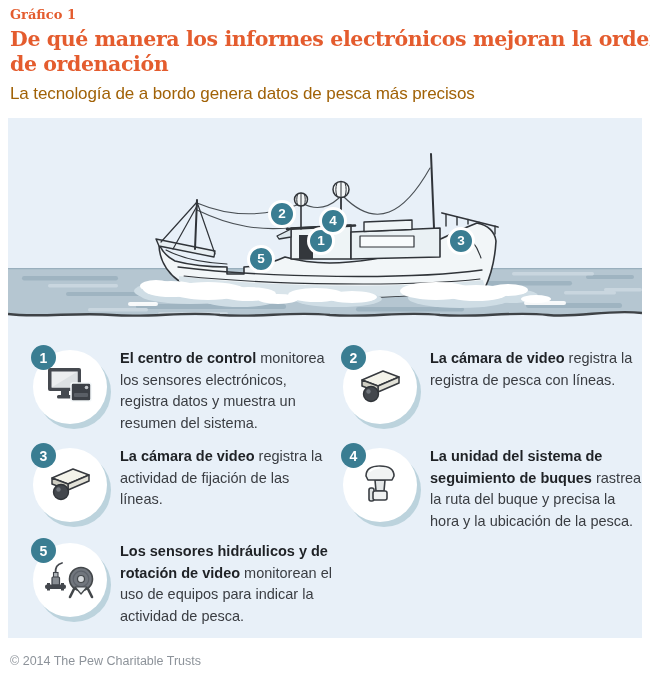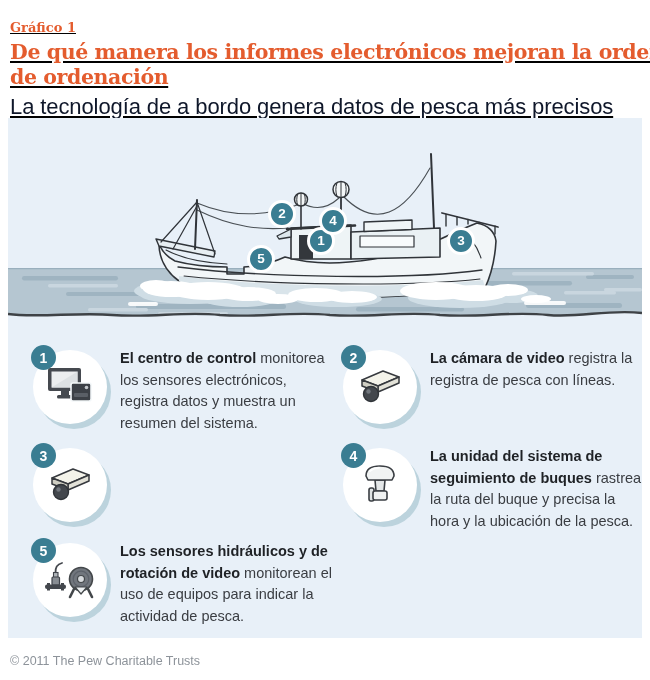--- a/index.html
+++ b/index.html
@@ -1,23 +1,23 @@
 <!DOCTYPE html>
 <html><head>
 <meta charset="utf-8">
 <style>
   html,body{margin:0;padding:0;background:#fff;}
   body{width:650px;height:680px;font-family:"Liberation Sans",sans-serif;-webkit-font-smoothing:antialiased;}
   .page{position:relative;width:650px;height:680px;overflow:hidden;background:#fff;}
 
   
-  .header{padding:20px 10px 0 10px;text-decoration:underline;}
+  .header{padding:7px 10px 0 10px;}
   .eyebrow{font-family:"DejaVu Serif",serif;font-weight:700;font-size:13px;color:#E45C2E;margin:0 0 5px 0;}
   .title-line{font-family:"DejaVu Serif",serif;font-weight:700;font-size:20.5px;line-height:25px;color:#E45C2E;letter-spacing:-0.4px;white-space:nowrap;}
-  .subtitle{margin:7px 0 0 0;font-size:22px;line-height:20px;color:#0f172a;letter-spacing:-0.1px;}
+  .subtitle{margin:7px 0 0 0;font-size:17px;line-height:20px;color:#a16207;letter-spacing:-0.1px;}
 
   
   .panel{position:absolute;left:8px;top:118px;width:634px;height:520px;background:#E8F0F8;}
   .scene{position:absolute;left:0;top:0;width:634px;height:204px;}
   .scene svg{display:block;}
   .scene-badge{position:absolute;width:22px;height:22px;border:3px solid #fff;border-radius:50%;
     background:#3A7D92;color:#fff;font-size:13.5px;font-weight:700;
     display:flex;align-items:center;justify-content:center;line-height:1;}
   .pos-1{left:299px;top:109px}.pos-2{left:260px;top:82px}.pos-3{left:439px;top:109px}
   .pos-4{left:311px;top:89px}.pos-5{left:239px;top:127px}
@@ -213,20 +213,21 @@
         <svg width="46" height="40" viewBox="0 0 46 40">
           <g stroke="#36393E" stroke-width="1.5" stroke-linejoin="round">
             <path d="M5,13 L26,4 L42,10 L21,19 Z" fill="#F4F3EA"></path>
             <path d="M21,19 L42,10 L42,16 L21,25 Z" fill="#E3E2D8"></path>
             <path d="M5,13 L21,19 L21,25 L5,19 Z" fill="#CFCEC3"></path>
           </g>
           <circle cx="14" cy="27" r="7.5" fill="#43474D" stroke="#303439" stroke-width="1.4"></circle>
           <circle cx="11.5" cy="24.5" r="2.2" fill="#71767D"></circle>
         </svg>
       </div>
+      <p class="legend-text"><b>La cámara de video</b><span> registra la actividad de fijación de las líneas.</span></p>
     </div>
 
     <div class="legend-item li-4">
       <div class="icon-circle">
         <span class="num-badge">4</span>
         <svg width="40" height="44" viewBox="0 0 40 44">
           <g stroke="#3A3E43" stroke-width="1.6" stroke-linejoin="round">
             <rect x="9" y="25" width="5" height="13" rx="2" fill="#DFE3E4"></rect>
             <path d="M15,17 L25,17 L24,28 L16,28 Z" fill="#E4E7E8"></path>
             <rect x="13" y="28" width="14" height="9" rx="2" fill="#EFF1F1"></rect>
@@ -253,15 +254,15 @@
           <circle cx="37" cy="19" r="7.8" fill="none" stroke="#5D626A" stroke-width="1.2"></circle>
           <path d="M31,27 L43,27 L37,34 Z" fill="#EEF1F2" stroke="#43474A" stroke-width="1.2" stroke-linejoin="round"></path>
           <circle cx="37" cy="19" r="3.5" fill="#D8DBDE" stroke="#43474A" stroke-width="1.2"></circle>
         </svg>
       </div>
       <p class="legend-text"><b>Los sensores hidráulicos y de rotación de video</b><span> monitorean el uso de equipos para indicar la actividad de pesca.</span></p>
     </div>
 
   </div>
 
-  <div class="footer">© 2011 The Pew Charitable Trusts</div>
+  <div class="footer">© 2014 The Pew Charitable Trusts</div>
 
 </div>
 
 </body></html>

